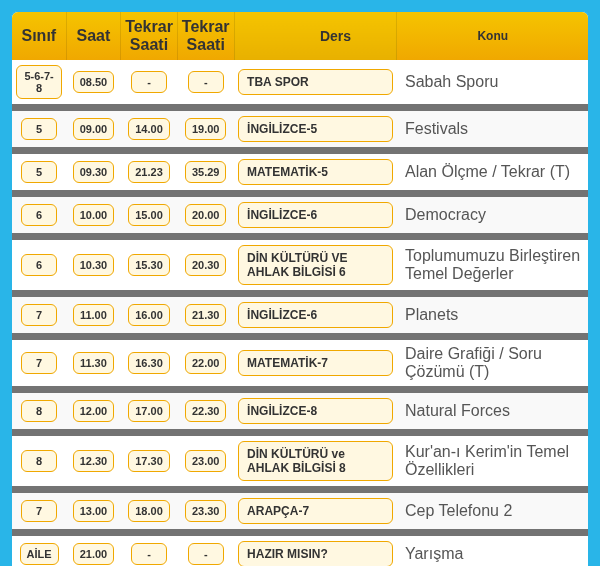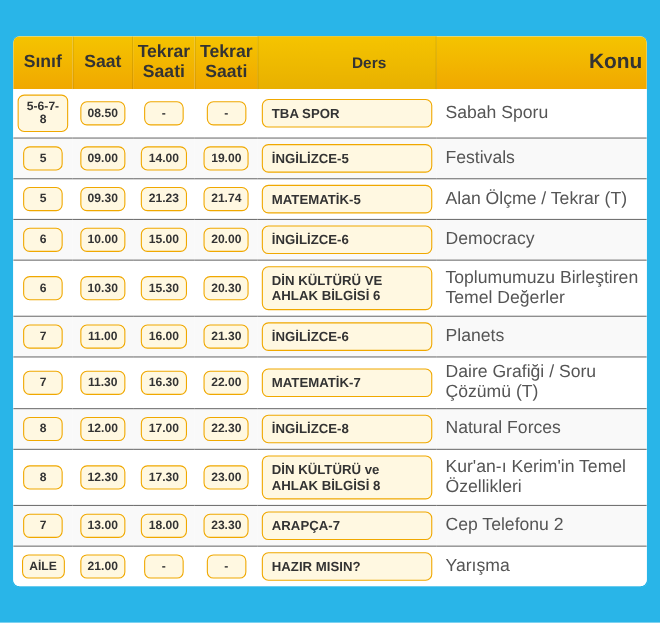--- a/index.html
+++ b/index.html
@@ -35,21 +35,21 @@
     thead th {
       padding: 6px 4px;
       font-size: 16px;
       font-weight: bold;
       color: #333;
       text-align: center;
       border-right: 1px solid rgba(0,0,0,0.1);
     }
     thead th:last-child { border-right: none; }
     tbody tr {
-      border-bottom: 1px solid #737373;
+      border-bottom: 7px solid #737373;
     }
     tbody tr:last-child { border-bottom: none; }
     tbody td {
       padding: 5px 4px;
       text-align: center;
       font-size: 11px;
       color: #333;
       vertical-align: middle;
     }
     .cell-box {
@@ -86,22 +86,21 @@
     .col-tekrar1 { width: 55px; }
     .col-tekrar2 { width: 55px; }
     .col-ders { width: 170px; }
     .col-konu { width: 200px; }
     .header-ders {
       background: linear-gradient(180deg, #f5c400 0%, #e8b000 100%);
       font-size: 14px;
       padding-left: 44px;
     }
     .header-konu {
-      font-size: 19px;
-      text-align: right;
+      font-size: 12px;
     }
     tbody tr:nth-child(even) { background: #f9f9f9; }
     tbody tr:nth-child(odd) { background: #ffffff; }
   </style>
 </head>
 <body>
 
 <div class="container">
   <div class="table-wrapper">
     <table>
@@ -139,21 +138,21 @@
     <td class="col-tekrar2"><span class="cell-box">19.00</span></td>
     <td class="col-ders">
               <span class="cell-box-wide">İNGİLİZCE-5</span>
             </td>
     <td class="col-konu cell-konu"><span>Festivals</span></td>
   </tr>
           <tr>
     <td class="col-sinif"><span class="cell-box">5</span></td>
     <td class="col-saat"><span class="cell-box">09.30</span></td>
     <td class="col-tekrar1"><span class="cell-box">21.23</span></td>
-    <td class="col-tekrar2"><span class="cell-box">21.74</span></td>
+    <td class="col-tekrar2"><span class="cell-box">35.29</span></td>
     <td class="col-ders">
               <span class="cell-box-wide">MATEMATİK-5</span>
             </td>
     <td class="col-konu cell-konu"><span>Alan Ölçme / Tekrar (T)</span></td>
   </tr>
           <tr>
     <td class="col-sinif"><span class="cell-box">6</span></td>
     <td class="col-saat"><span class="cell-box">10.00</span></td>
     <td class="col-tekrar1"><span class="cell-box">15.00</span></td>
     <td class="col-tekrar2"><span class="cell-box">20.00</span></td>

